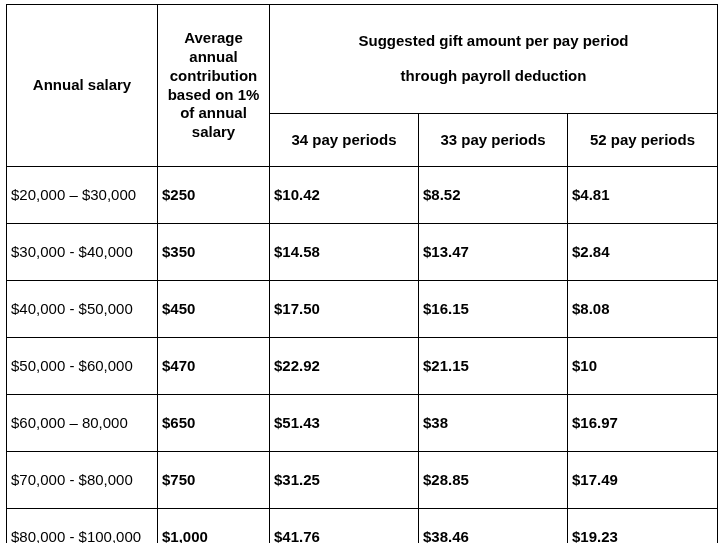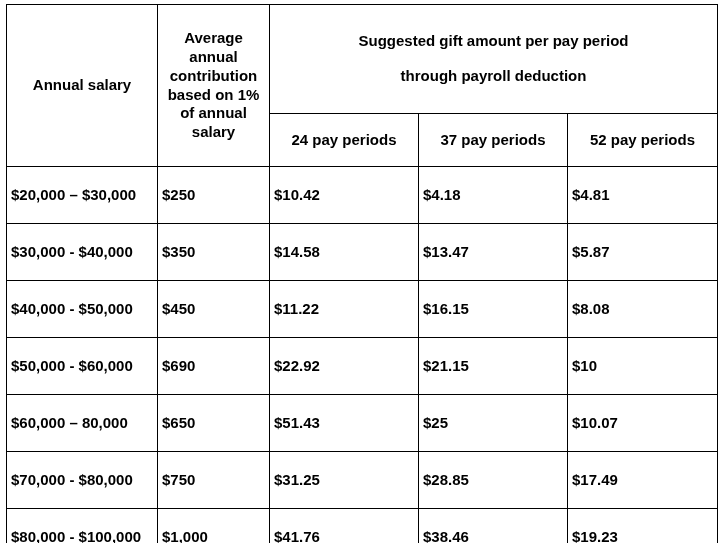--- a/index.html
+++ b/index.html
@@ -54,21 +54,21 @@
     font-size: 15.5px;
   }
   th.head-suggested .line1 {
     display: block;
     margin-bottom: 16px;
   }
   th.head-periods {
     height: 44px;
   }
   td.salary-cell {
-    font-weight: bold;
+    font-weight: normal;
     font-size: 14.5px;
     padding: 6px 4px;
     margin-top: 17px;
   }
   td.data-cell {
     font-weight: bold;
     font-size: 15px;
   }
   tr.data-row td {
     height: 48px;
@@ -89,60 +89,60 @@
     <thead>
       <tr>
         <th class="head head-salary" rowspan="2">Annual salary</th>
         <th class="head head-avg" rowspan="2">Average annual contribution based on 1% of annual salary</th>
         <th class="head head-suggested" colspan="3">
           <span class="line1">Suggested gift amount per pay period</span>
           <span class="line2">through payroll deduction</span>
         </th>
       </tr>
       <tr>
-        <th class="head head-periods">24 pay periods</th>
-        <th class="head head-periods">37 pay periods</th>
+        <th class="head head-periods">34 pay periods</th>
+        <th class="head head-periods">33 pay periods</th>
         <th class="head head-periods">52 pay periods</th>
       </tr>
     </thead>
     <tbody>
       <tr class="data-row">
         <td class="salary-cell">$20,000 – $30,000</td>
         <td class="data-cell">$250</td>
         <td class="data-cell">$10.42</td>
-        <td class="data-cell">$4.18</td>
+        <td class="data-cell">$8.52</td>
         <td class="data-cell">$4.81</td>
       </tr>
       <tr class="data-row">
         <td class="salary-cell">$30,000 - $40,000</td>
         <td class="data-cell">$350</td>
         <td class="data-cell">$14.58</td>
         <td class="data-cell">$13.47</td>
-        <td class="data-cell">$5.87</td>
+        <td class="data-cell">$2.84</td>
       </tr>
       <tr class="data-row">
         <td class="salary-cell">$40,000 - $50,000</td>
         <td class="data-cell">$450</td>
-        <td class="data-cell">$11.22</td>
+        <td class="data-cell">$17.50</td>
         <td class="data-cell">$16.15</td>
         <td class="data-cell">$8.08</td>
       </tr>
       <tr class="data-row">
         <td class="salary-cell">$50,000 - $60,000</td>
-        <td class="data-cell">$690</td>
+        <td class="data-cell">$470</td>
         <td class="data-cell">$22.92</td>
         <td class="data-cell">$21.15</td>
         <td class="data-cell">$10</td>
       </tr>
       <tr class="data-row">
         <td class="salary-cell">$60,000 – 80,000</td>
         <td class="data-cell">$650</td>
         <td class="data-cell">$51.43</td>
-        <td class="data-cell">$25</td>
-        <td class="data-cell">$10.07</td>
+        <td class="data-cell">$38</td>
+        <td class="data-cell">$16.97</td>
       </tr>
       <tr class="data-row">
         <td class="salary-cell">$70,000 - $80,000</td>
         <td class="data-cell">$750</td>
         <td class="data-cell">$31.25</td>
         <td class="data-cell">$28.85</td>
         <td class="data-cell">$17.49</td>
       </tr>
       <tr class="data-row">
         <td class="salary-cell">$80,000 - $100,000</td>

